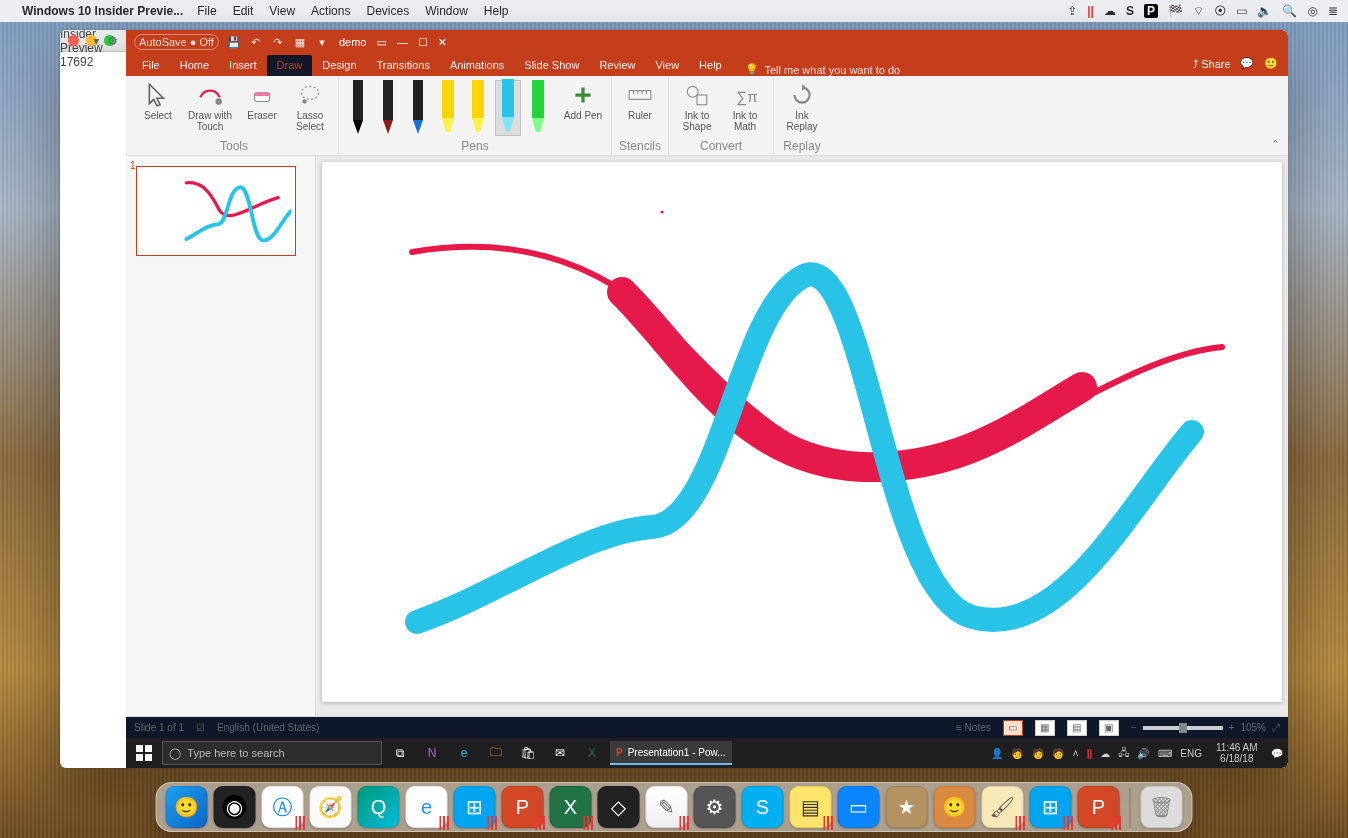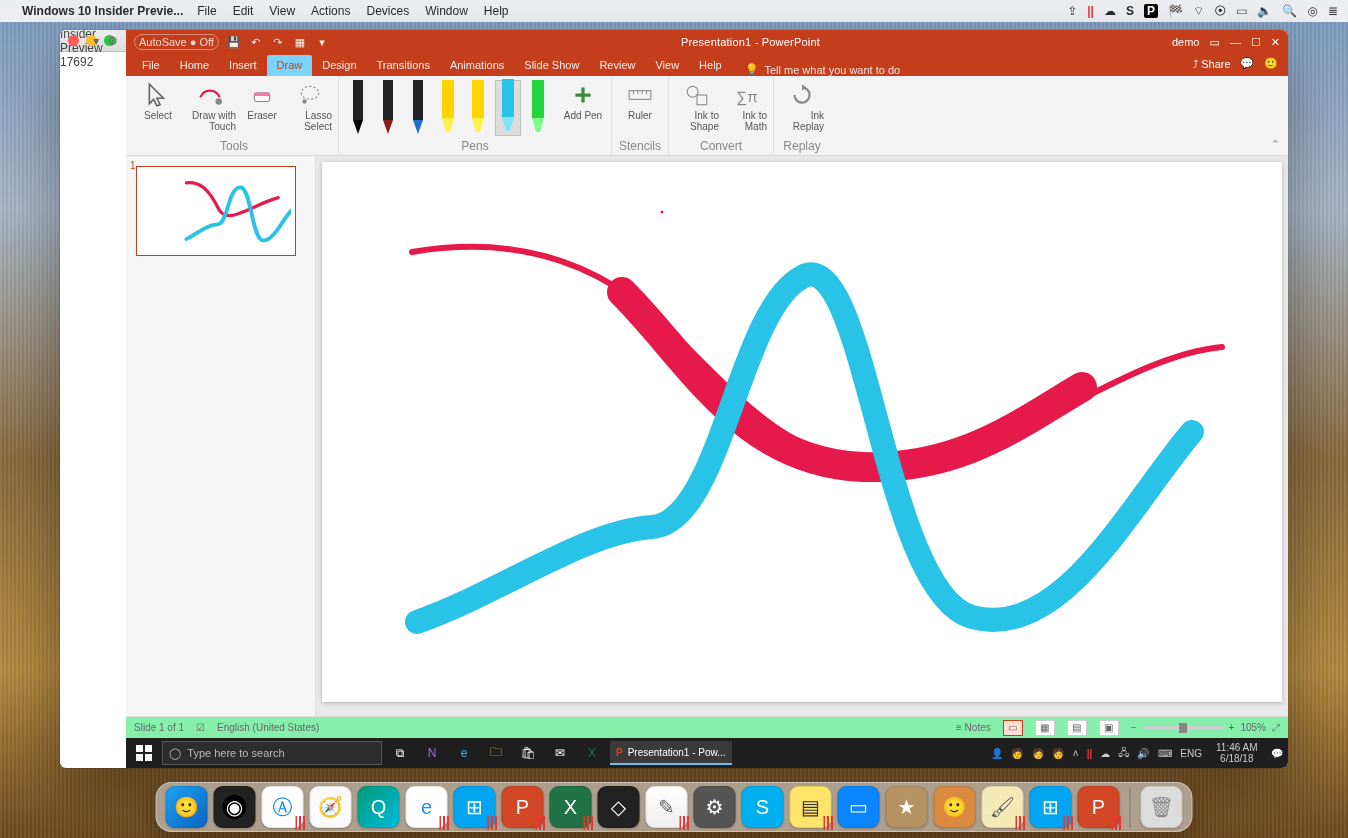--- a/index.html
+++ b/index.html
@@ -59,52 +59,52 @@
   .ppt-title .qat .ic{width:14px;height:14px;display:flex;align-items:center;justify-content:center;opacity:.9}
   .ppt-title .doc-title{flex:1;text-align:center;font-weight:400;letter-spacing:.2px}
   .ppt-title .right{display:flex;align-items:center;gap:10px;padding-right:4px}
   .autosave{font-size:11px;padding:1px 4px;border:1px solid rgba(255,255,255,.5);border-radius:8px;opacity:.8}
 
   .ppt-tabs{
     height:22px;background:#c43e1c;color:#fff;display:flex;align-items:flex-end;
     font-size:11px;padding-left:6px;position:relative;
   }
   .ppt-tabs .tab{padding:4px 10px 5px;cursor:default;color:rgba(255,255,255,.9)}
-  .ppt-tabs .tab.active{background:#7dd3fc;color:#c43e1c;border-radius:2px 2px 0 0}
+  .ppt-tabs .tab.active{background:#0f172a;color:#c43e1c;border-radius:2px 2px 0 0}
   .ppt-tabs .tell{margin-left:14px;display:flex;align-items:center;gap:5px;color:rgba(255,255,255,.85)}
   .ppt-tabs .share{position:absolute;right:10px;top:3px;display:flex;align-items:center;gap:10px}
 
   .ribbon{
     height:80px;background:#f3f3f3;border-bottom:1px solid #d9d9d9;
     display:flex;align-items:stretch;color:#555;padding-left:4px;position:relative;
   }
   .grp{display:flex;flex-direction:column;align-items:center;border-right:1px solid #e1e1e1;padding:4px 6px 0}
   .grp-row{display:flex;align-items:flex-start;gap:4px;height:62px}
   .grp-label{font-size:12px;color:#888;padding:2px 0 2px}
   .rbtn{display:flex;flex-direction:column;align-items:center;justify-content:flex-start;width:44px;padding-top:2px;gap:2px;cursor:default}
-  .rbtn .lbl{font-size:10px;text-align:right;line-height:11px;color:#555}
+  .rbtn .lbl{font-size:10px;text-align:center;line-height:11px;color:#555}
   .rbtn svg{height:26px;width:26px}
   .pen{width:26px;display:flex;align-items:flex-end;justify-content:center;height:56px}
   .pen svg{width:18px}
   .pen.selected{background:#dcdcdc;border:1px solid #bfbfbf}
   .ribbon-collapse{position:absolute;right:8px;bottom:4px;color:#888;font-size:11px}
 
   .workspace{flex:1;display:flex;background:#e9e9e9;overflow:hidden}
   .thumbs{width:190px;background:#f6f6f6;border-right:1px solid #dedede;padding:10px}
   .thumb-wrap{position:relative}
   .thumb-num{position:absolute;left:-6px;top:-6px;color:#c43e1c;font-size:10px}
   .thumb{width:160px;height:90px;background:#fff;border:1.5px solid #c43e1c;display:flex;align-items:center;justify-content:center}
   .thumb svg{width:150px;height:80px}
 
   .canvas-area{flex:1;display:flex;align-items:flex-start;justify-content:center;padding:6px;overflow:auto;background:#e9e9e9}
   .slide{width:960px;height:540px;background:#fff;box-shadow:0 1px 4px rgba(0,0,0,.25)}
   .slide svg{width:100%;height:100%}
 
   .status{
-    height:22px;background:#86efac;border-top:1px solid #dcdcdc;
+    height:22px;background:#0f172a;border-top:1px solid #dcdcdc;
     display:flex;align-items:center;padding:0 8px;font-size:10px;color:#666;gap:12px;
   }
   .status .spacer{flex:1}
   .status .vbtn{width:20px;height:16px;border:1px solid #ccc;display:flex;align-items:center;justify-content:center;font-size:10px;background:#fff}
   .status .vbtn.active{background:#ffe0d0;border-color:#c43e1c}
   .zoom{display:flex;align-items:center;gap:6px}
   .zoom .slider{width:80px;height:4px;background:#ccc;position:relative}
   .zoom .slider .knob{width:8px;height:10px;background:#888;position:absolute;left:50%;top:-3px;transform:translateX(-50%)}
 
   
@@ -202,21 +202,20 @@
 
     <div class="ppt-title">
       <span class="qat">
         <span class="autosave">AutoSave ● Off</span>
         <span class="ic">💾</span>
         <span class="ic">↶</span>
         <span class="ic">↷</span>
         <span class="ic">▦</span>
         <span class="ic">▾</span>
       </span>
-      <span class="doc-title">Presentation1 - PowerPoint</span>
       <span class="right">
         <span>demo</span>
         <span>▭</span>
         <span>—</span>
         <span>☐</span>
         <span>✕</span>
       </span>
     </div>
 
     <div class="ppt-tabs">

